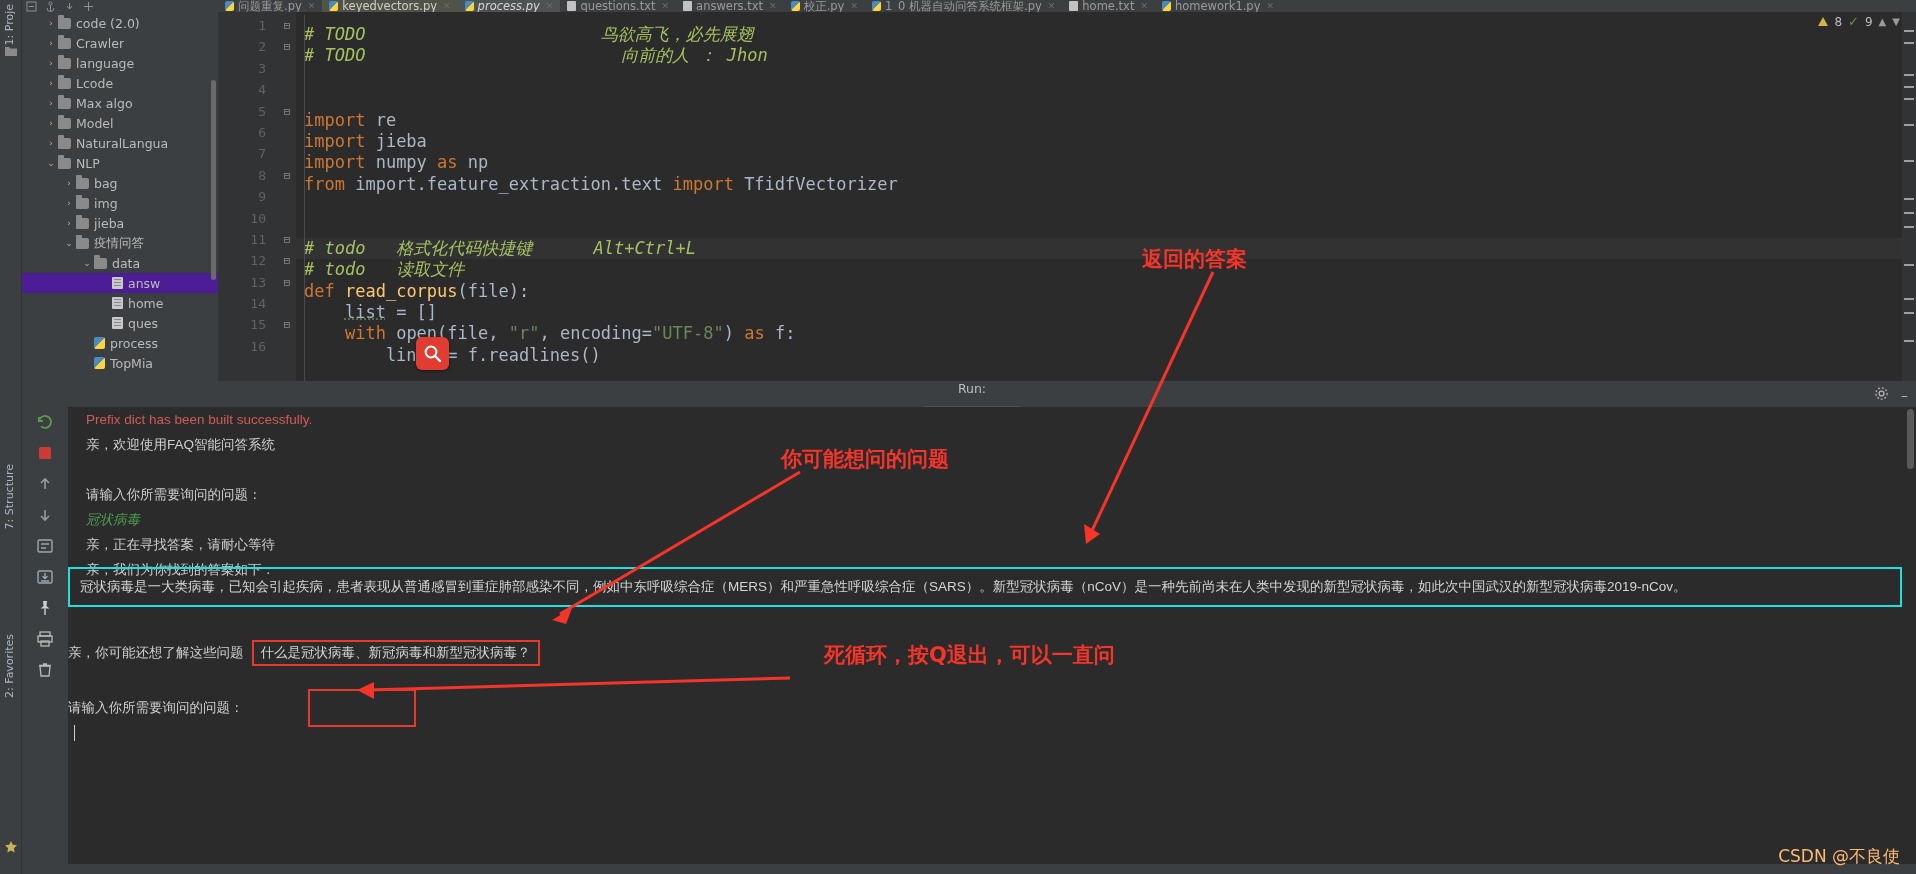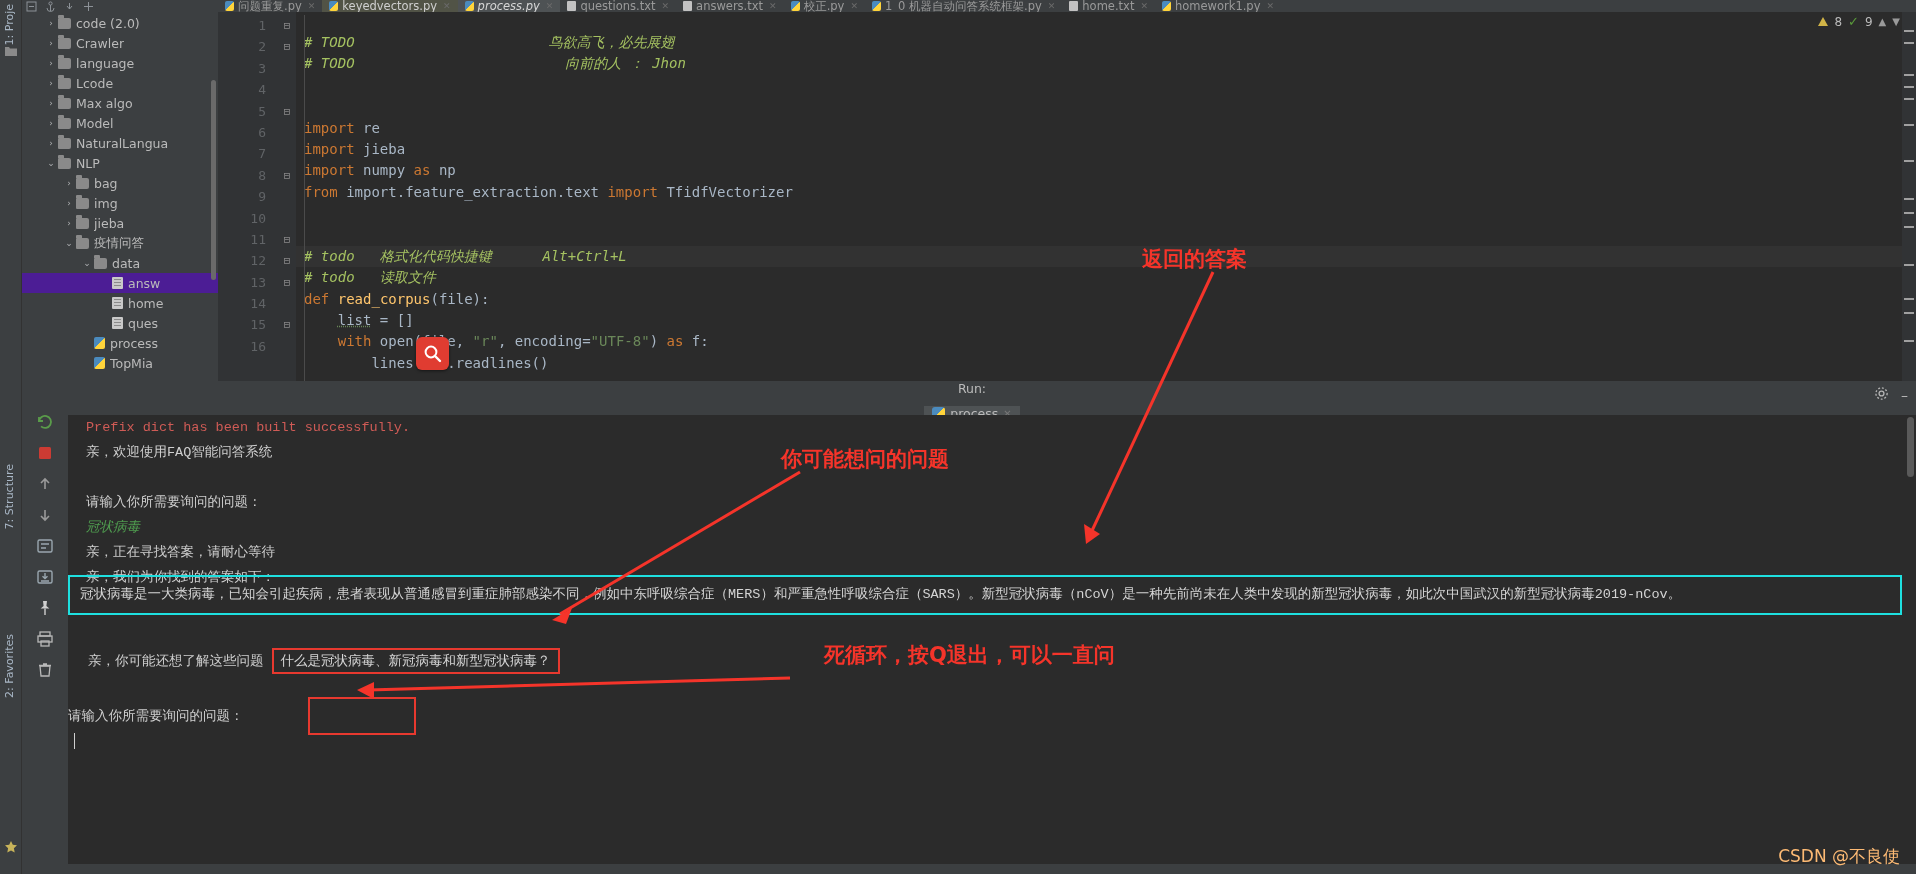--- a/index.html
+++ b/index.html
@@ -96,22 +96,22 @@
     width:60px; background:#313335; color:#606366; font-family:"DejaVu Sans Mono", monospace;
     font-size:13px; text-align:right; padding-top:3px; flex:none;
   }
   .gline{ height:21.4px; line-height:21.4px; padding-right:12px; position:relative; }
   .foldcol{
     width:18px; background:#313335; flex:none; padding-top:3px;
     font-family:"DejaVu Sans Mono", monospace; font-size:11px; color:#888;
   }
   .fline{ height:21.4px; line-height:21.4px; text-align:center; }
   .code{
-    flex:1; padding-top:20px; font-family:"DejaVu Sans Mono", monospace;
-    font-size:14px; color:#a9b7c6; position:relative;
+    flex:1; padding-top:12px; font-family:"DejaVu Sans Mono", monospace;
+    font-size:17px; color:#a9b7c6; position:relative;
   }
   .cline{ height:21.4px; line-height:21.4px; white-space:pre; padding-left:8px; }
   .cline.hl{ background:#323232; }
   .kw{ color:#cc7832; }
   .todo{ color:#a5c261; font-style:italic; }
   .fn{ color:#ffc66d; }
   .str{ color:#6a8759; }
   .id{ color:#a9b7c6; }
   .u{ text-decoration:underline; text-decoration-style:dotted; text-decoration-color:#6a8759;}
 
@@ -157,33 +157,33 @@
   .rhRight{ position:absolute; right:8px; top:5px; display:flex; gap:12px; align-items:center; color:#b4b4b4; font-size:14px;}
 
   .runBody{ position:absolute; left:0; top:26px; right:0; bottom:0; display:flex; }
   .runToolbar{
     width:46px; background:#3c3f41; padding-top:4px; display:flex;
     flex-direction:column; align-items:center; gap:9px; flex:none;
   }
   .rtBtn{ width:22px;height:22px; display:flex;align-items:center;justify-content:center; }
   .console{
     flex:1; background:#2b2b2b; position:relative; overflow:hidden;
-    font-family:Liberation Mono, monospace; font-size:13.5px;
-    padding:0px 0 0 18px; color:#cfcfcf;margin-top:8px;
+    font-family:Liberation Sans, sans-serif; font-size:13.5px;
+    padding:0px 0 0 18px; color:#cfcfcf;
   }
   .cl{ height:25px; line-height:25px; white-space:nowrap; }
   .cl.red{ color:#cf5b56; }
   .cl.green{ color:#4f9d4f; font-style:italic; }
   .cl.gap{ height:25px; }
   .answerBox{
     position:absolute; left:0px; top:160px; right:14px;
     border:2px solid #1ee0e0; padding:6px 10px; line-height:24px;
     font-size:13.5px; color:#d4d4d4;
   }
-  .suggestRow{ position:absolute; left:0px; top:233px; display:flex; align-items:center; gap:8px; font-size:13.5px;padding-left:20px;}
+  .suggestRow{ position:absolute; left:0px; top:233px; display:flex; align-items:center; gap:8px; font-size:13.5px;}
   .suggestBox{ border:2px solid #e8392f; padding:2px 7px; color:#d4d4d4; }
   .lastPrompt{ position:absolute; left:0px; top:292px; font-size:13.5px; }
   .inputBox{
     position:absolute; left:240px; top:282px; width:108px; height:38px;
     border:2px solid #e8392f;
   }
   .caret{ position:absolute; left:6px; top:318px; width:1px; height:16px; background:#cfcfcf; }
 
   .consoleScroll{
     position:absolute; right:2px; top:2px; width:7px; height:60px; background:#5a5a5a; border-radius:4px;

